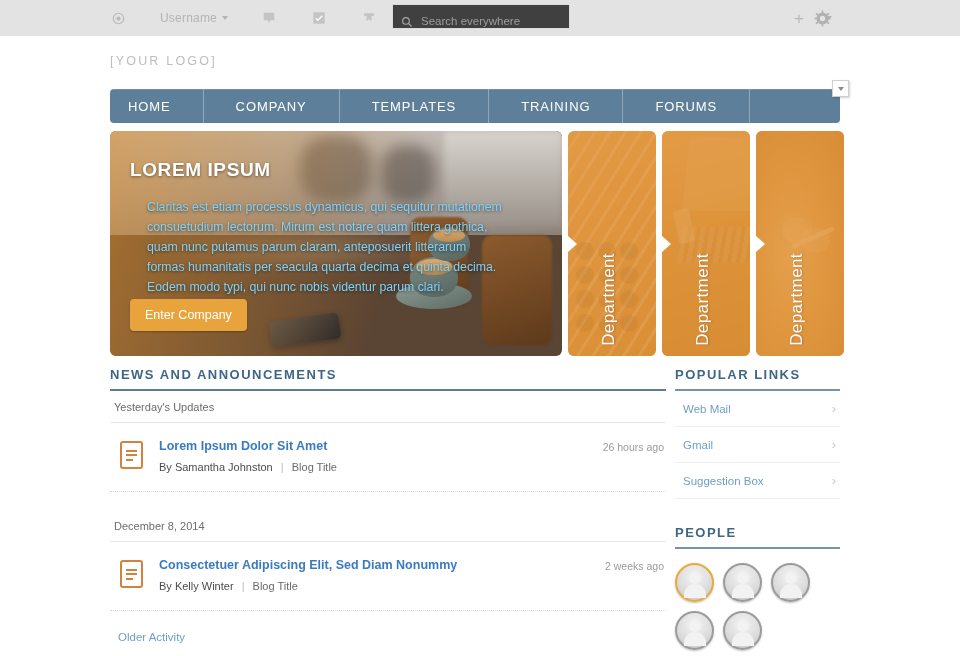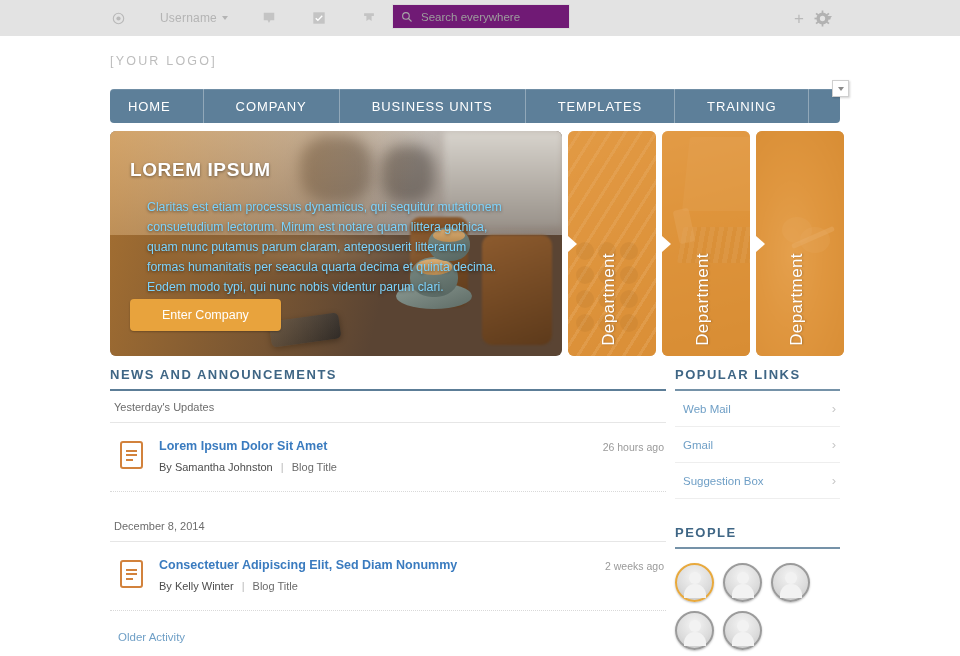--- a/index.html
+++ b/index.html
@@ -20,22 +20,22 @@
   }
   .tb-username{
     color:#b4b4b4;font-size:12px;display:flex;align-items:center;gap:5px;
     letter-spacing:.2px;
   }
   .caret-d{
     width:0;height:0;border-left:3.5px solid transparent;border-right:3.5px solid transparent;
     border-top:4px solid #b4b4b4;display:inline-block;
   }
   .search-wrap{
-    position:absolute;left:392px;top:4px;width:178px;height:25px;background:#701a75;
-    border:1px solid #dadada;display:flex;align-items:center;padding:0 8px;box-sizing:border-box;
+    position:absolute;left:392px;top:4px;width:178px;height:25px;background:#404040;
+    border:1px solid #dadada;display:flex;align-items:flex-end;padding:0 8px;box-sizing:border-box;
   }
   .search-wrap .mag{color:#a8a8a8;margin-right:6px;display:flex;}
   .search-input{
     border:0;outline:0;font-family:"Liberation Sans",sans-serif;font-size:11.5px;
     color:#8f8f8f;width:100%;background:transparent;
   }
   .search-input::placeholder{color:#9d9d9d;}
   .tb-right{position:absolute;right:128px;display:flex;align-items:center;gap:22px;}
   .plus{color:#b9b9b9;font-size:17px;line-height:1;font-weight:300;}
   .gear-btn{position:absolute;right:128px;}
@@ -134,21 +134,21 @@
     color:#fff;font-size:19px;font-weight:bold;letter-spacing:.6px;
     text-shadow:0 1px 3px rgba(0,0,0,.45);margin:0 0 14px 0;
   }
   .hero-text{
     color:#7dd3fc;font-size:12.3px;line-height:1.62;max-width:360px;margin:17px;
     text-shadow:0 1px 3px rgba(0,0,0,.55);
   }
   .hero-btn{
     position:absolute;left:20px;top:168px;background:#e8a33d;border:0;border-radius:4px;
     color:#fff;font-size:12.5px;font-family:"Liberation Sans",sans-serif;
-    padding:9px 32px;cursor:pointer;box-shadow:0 1px 2px rgba(0,0,0,.25);
+    padding:9px 15px;cursor:pointer;box-shadow:0 1px 2px rgba(0,0,0,.25);
   }
 
   
   .dept{
     position:relative;width:88px;border-radius:6px;overflow:hidden;flex:none;
   }
   .dept-photo{position:absolute;inset:0;}
   .dept-tint{position:absolute;inset:0;background:rgba(224,146,53,.74);}
   .dept-label{
     position:absolute;left:50%;bottom:12px;transform:translateX(-50%) ;
@@ -338,21 +338,20 @@
   </span>
 </div>
 
 <div class="logo">[YOUR LOGO]</div>
 
 <div class="page">
 
   <div class="nav">
     <div class="nav-item">HOME</div>
     <div class="nav-item">COMPANY</div>
-    <div class="nav-item">BUSINESS UNITS</div>
     <div class="nav-item">TEMPLATES</div>
     <div class="nav-item">TRAINING</div>
     <div class="nav-item">FORUMS</div>
     <div class="nav-drop">
       <i class="caret-d"></i>
     </div>
   </div>
 
   <div class="hero-row">
 

